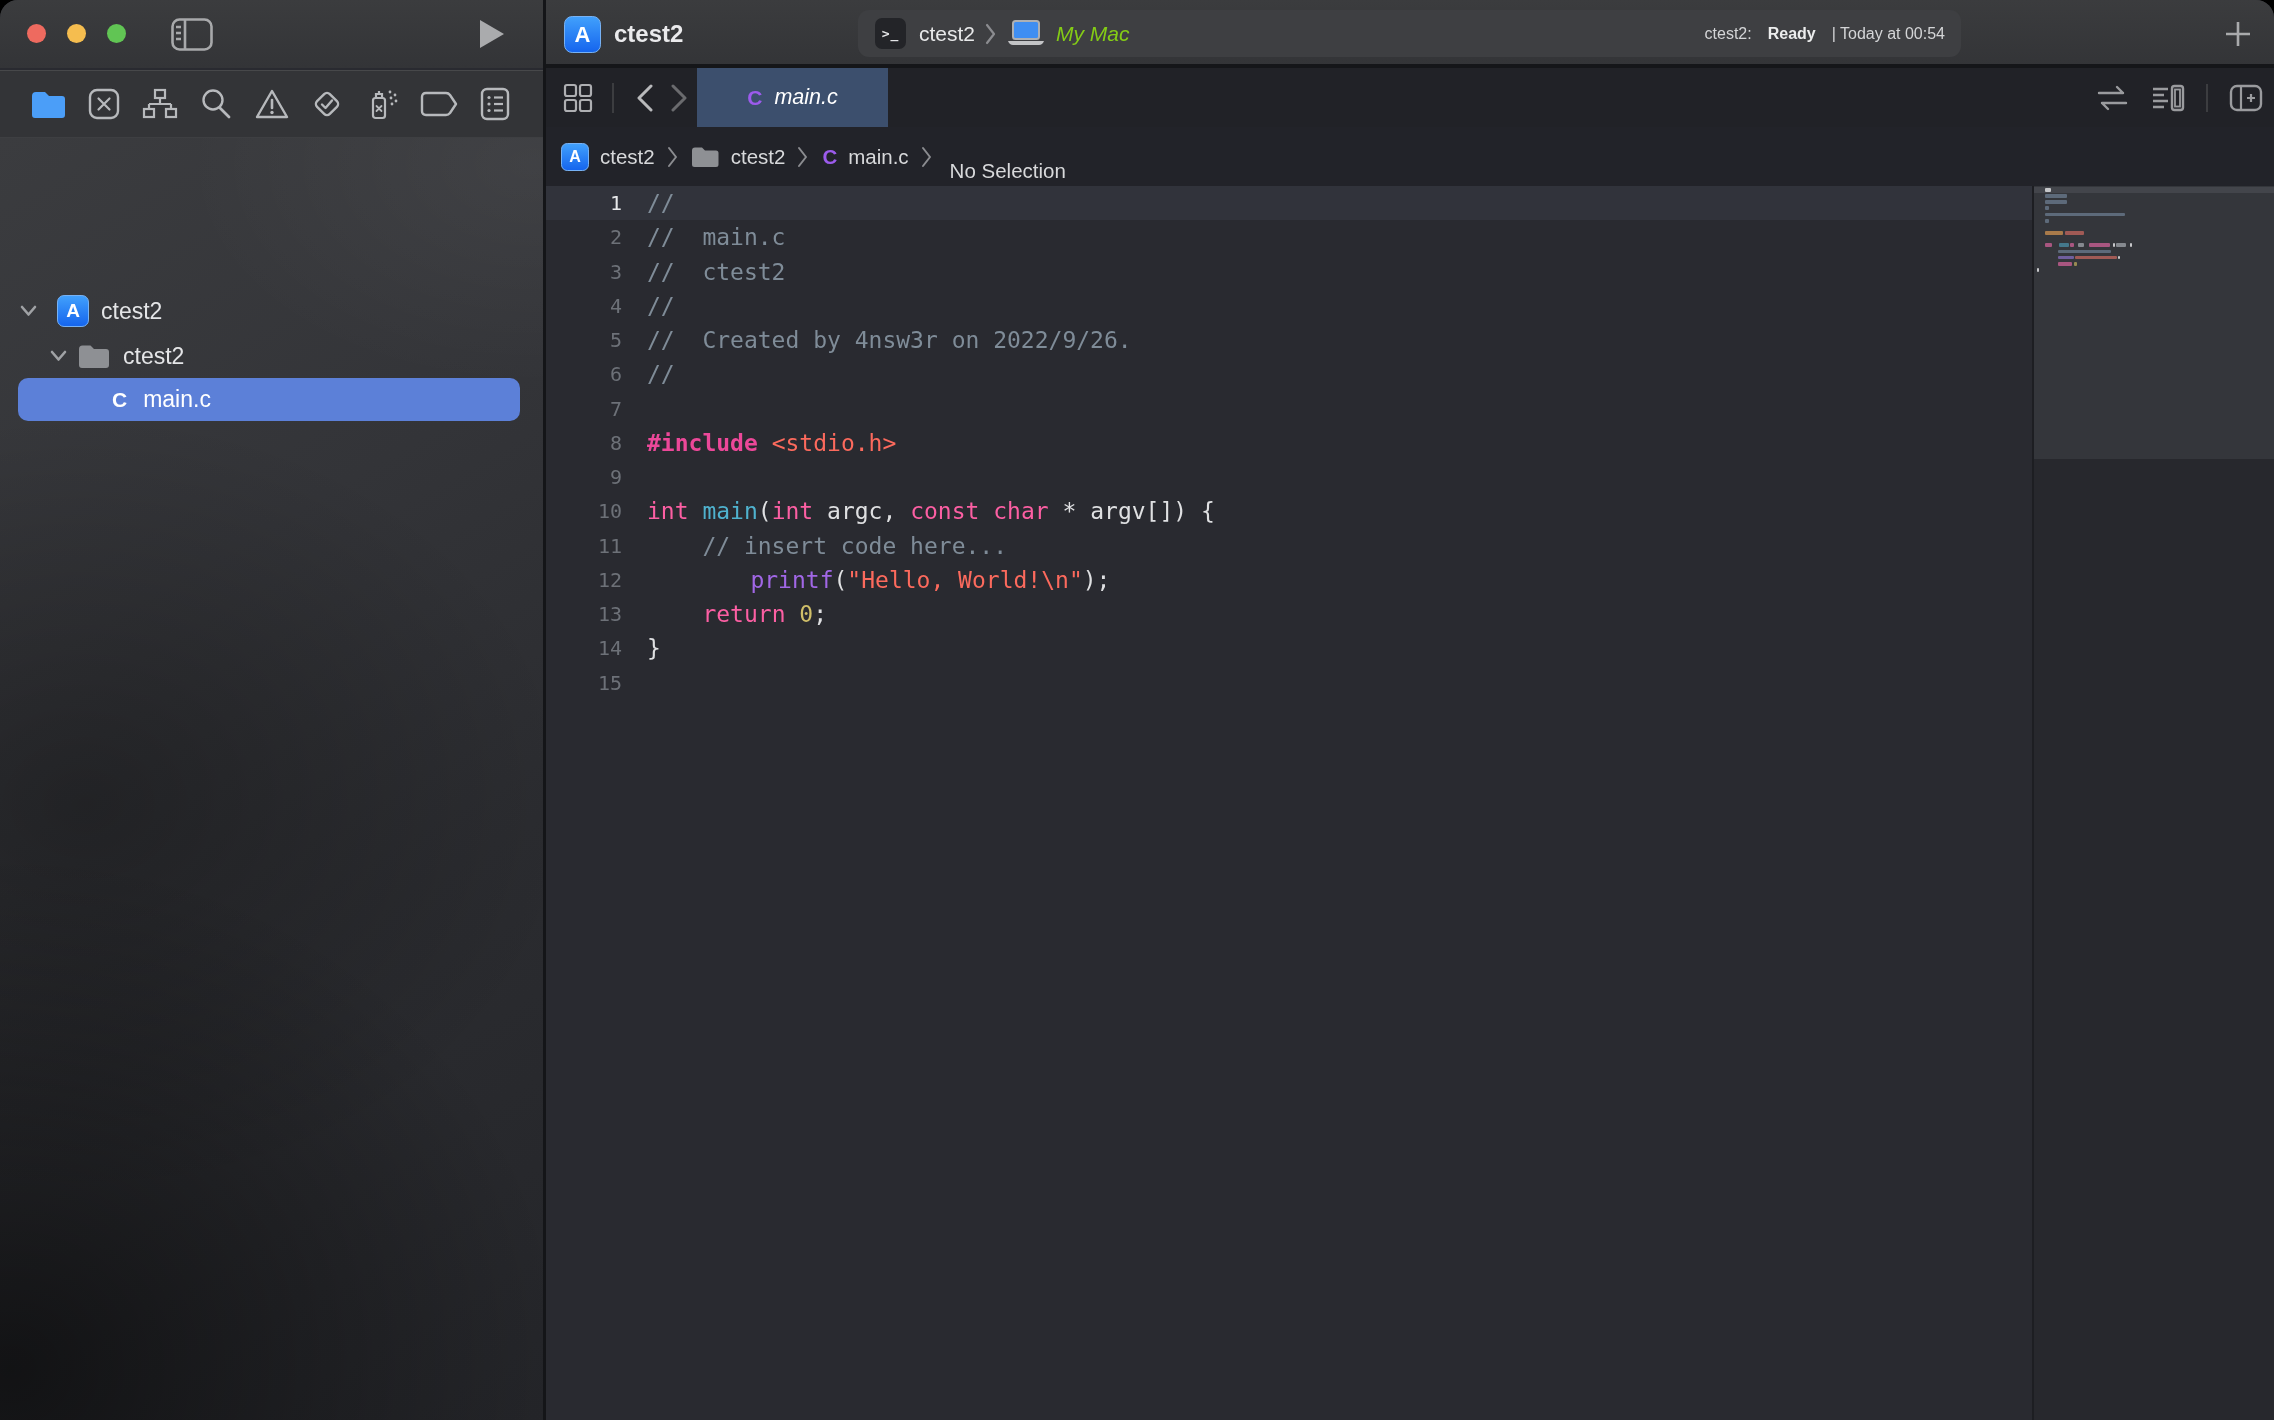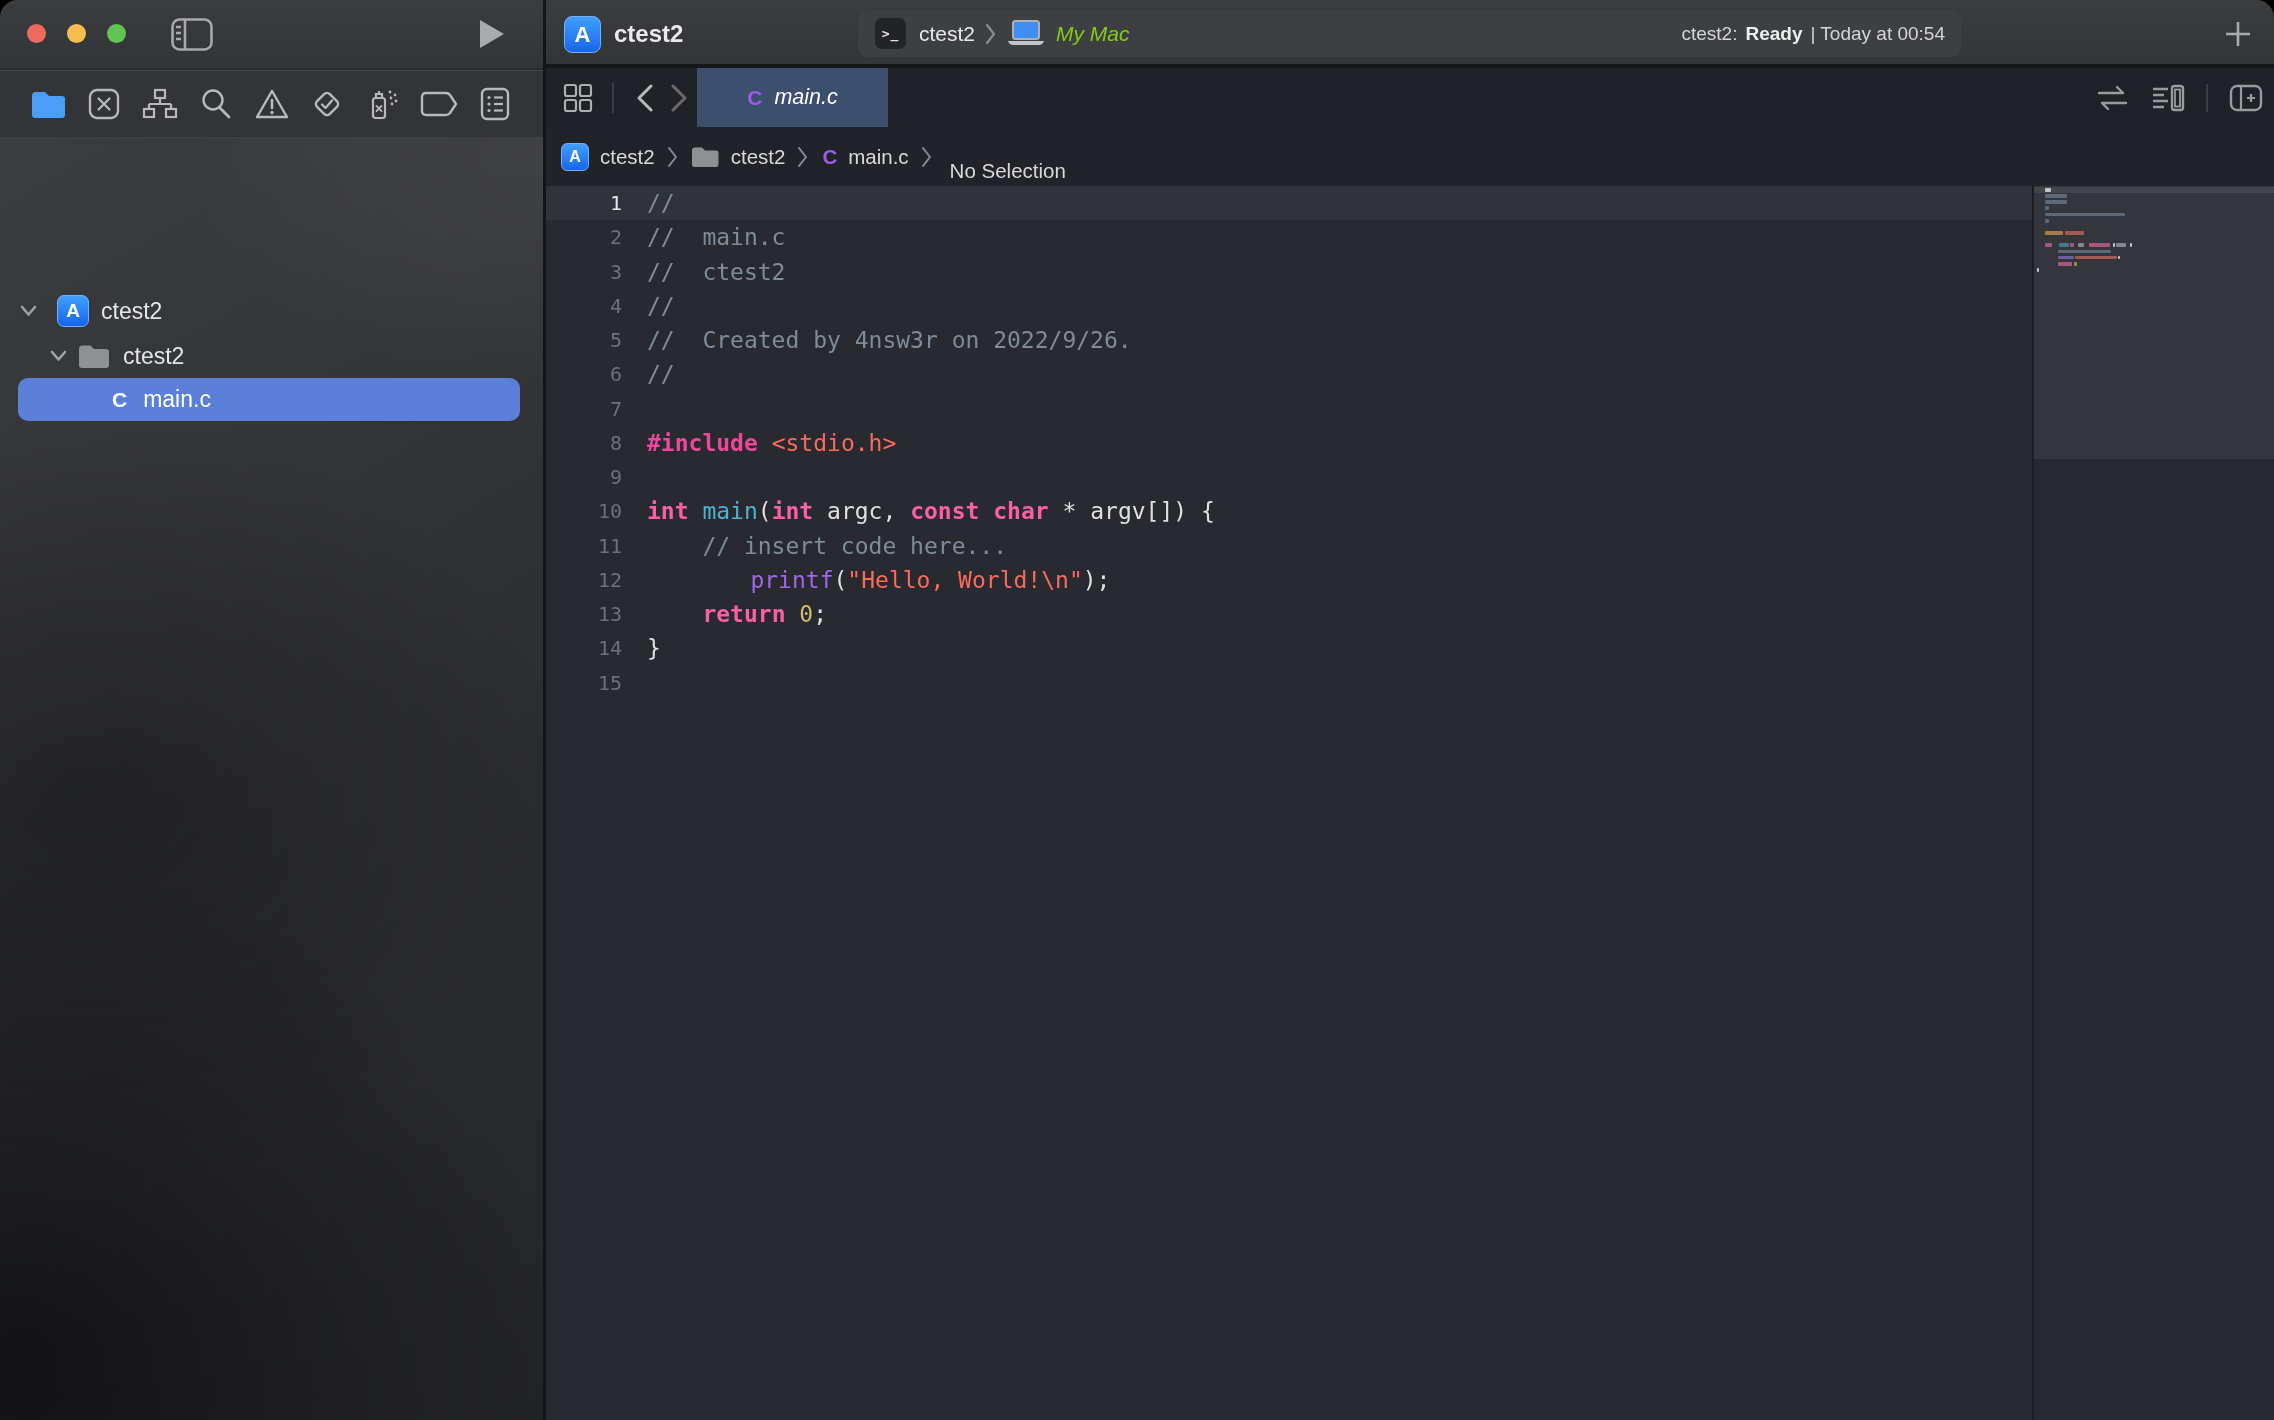--- a/index.html
+++ b/index.html
@@ -15,21 +15,21 @@
   .run-btn{left:472px;top:14px;width:40px;height:40px;}
   .appicon{background:linear-gradient(180deg,#41a0fc,#1565ee);border-radius:22%;display:flex;align-items:center;justify-content:center;color:#fff;font-weight:700;}
   .appicon-lg{left:564px;top:16px;width:35px;height:35px;font-size:22px;border:1px solid #77b2f5;}
   .win-title{left:614px;top:20px;font-size:24px;font-weight:700;color:#eaeaec;}
   .scheme-pill{left:858px;top:10px;width:1103px;height:47px;border-radius:11px;background:#3e3f42;display:flex;align-items:center;}
   .term-icon{margin-left:17px;width:31px;height:31px;border-radius:7px;background:#232428;color:#e4e5e7;
              font-family:"DejaVu Sans Mono",monospace;font-size:13px;font-weight:700;display:flex;align-items:center;justify-content:center;letter-spacing:1px;}
   .scheme-name{margin-left:13px;font-size:21px;color:#e8e9ea;}
   .crumb-chev{margin:0 10px;}
   .dest-name{margin-left:10px;font-size:21px;color:#84cc16;font-style:italic;}
-  .status{margin-left:auto;margin-right:16px;font-size:19px;color:#d4d5d7;display:flex;gap:8px;align-items:center;white-space:nowrap;}
+  .status{margin-left:auto;margin-right:16px;font-size:16px;color:#d4d5d7;display:flex;gap:16px;align-items:center;white-space:nowrap;}
   .status b{color:#eceded;text-align:right;}
   .add-btn{left:2218px;top:14px;width:40px;height:40px;}
 
   
   .side-divider{left:543px;top:0;width:3px;height:1420px;background:#141518;}
   .side-header-line{left:0;top:70px;width:543px;height:1px;background:#47484a;}
   .nav-rail{left:0;top:71px;width:543px;height:66px;background:#333437;display:flex;align-items:center;justify-content:space-between;padding:0 26px;box-sizing:border-box;}
   .rail-line{left:0;top:137px;width:543px;height:1px;background:#3e3f42;}
   .rail-item{width:44px;height:44px;display:flex;align-items:center;justify-content:center;}
   .sidebar{left:0;top:138px;width:543px;height:1282px;
@@ -65,21 +65,21 @@
 
   
   .code{left:546px;top:186px;width:1486px;height:1234px;background:#292a30;font-family:"DejaVu Sans Mono",monospace;font-size:23px;}
   .cl{position:relative;height:34.25px;line-height:34.25px;white-space:pre;display:flex;}
   .cl.hl{background:#31333b;}
   .ln{width:76px;text-align:right;color:#6d7178;font-size:20px;flex:0 0 76px;}
   .cl.hl .ln{color:#e7e8ea;}
   .ct{padding-left:25px;}
   .tok-comment{color:#7f8c98;}
   .tok-plain{color:#dfe0e2;}
-  .tok-keyword{color:#fc5fa3;font-weight:700;}
+  .tok-keyword{color:#fc5fa3;font-weight:400;}
   .tok-preproc{color:#ec4899;font-weight:700;text-align:right;}
   .tok-string{color:#fc6a5d;}
   .tok-func{color:#4fb2ce;}
   .tok-call{color:#a167e6;margin-left:48px;}
   .tok-number{color:#d0bf69;}
 
   
   .mm-sep{left:2032px;top:186px;width:2px;height:1234px;background:#1d1e22;}
   .minimap{left:2034px;top:186px;width:240px;height:1234px;background:#27282d;}
   .mm-viewport{position:absolute;left:0;top:0;width:240px;height:273px;background:#34363b;}

